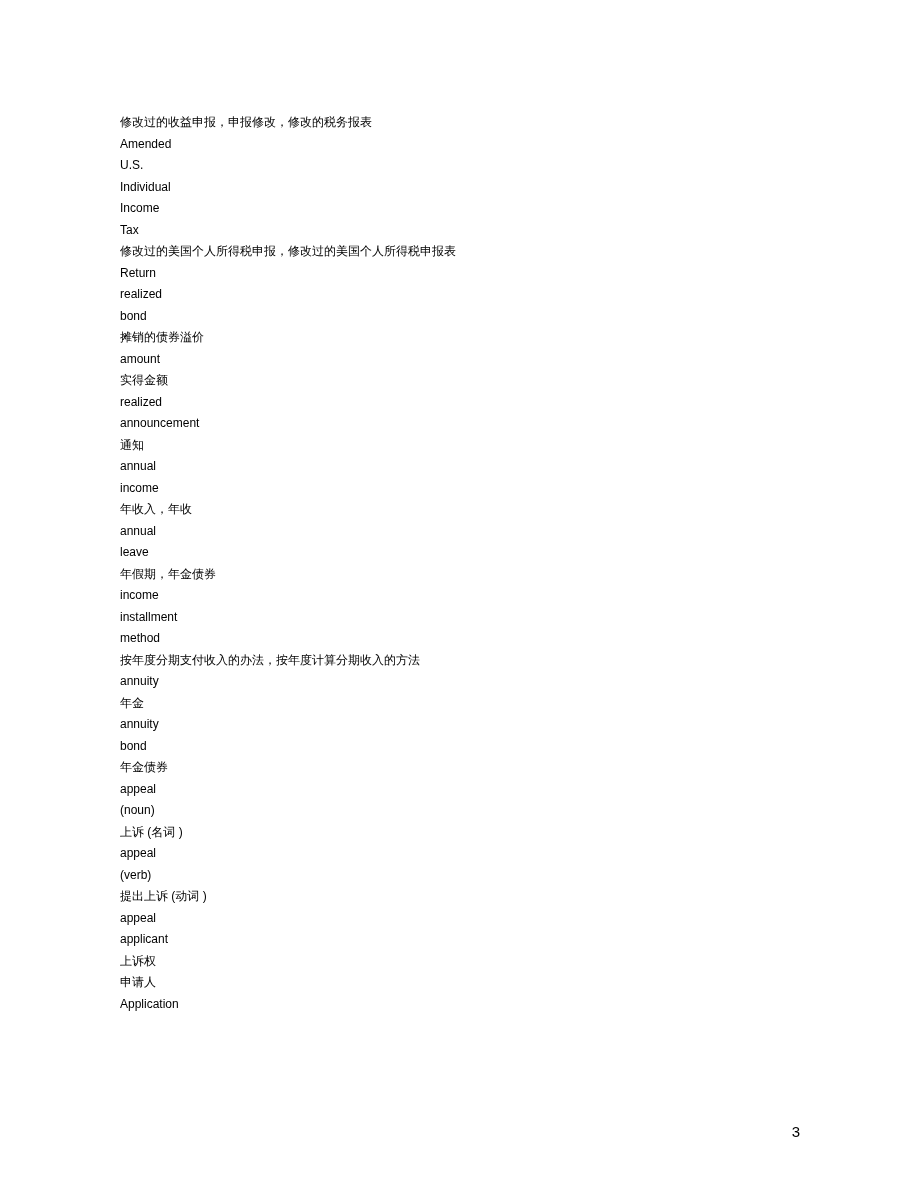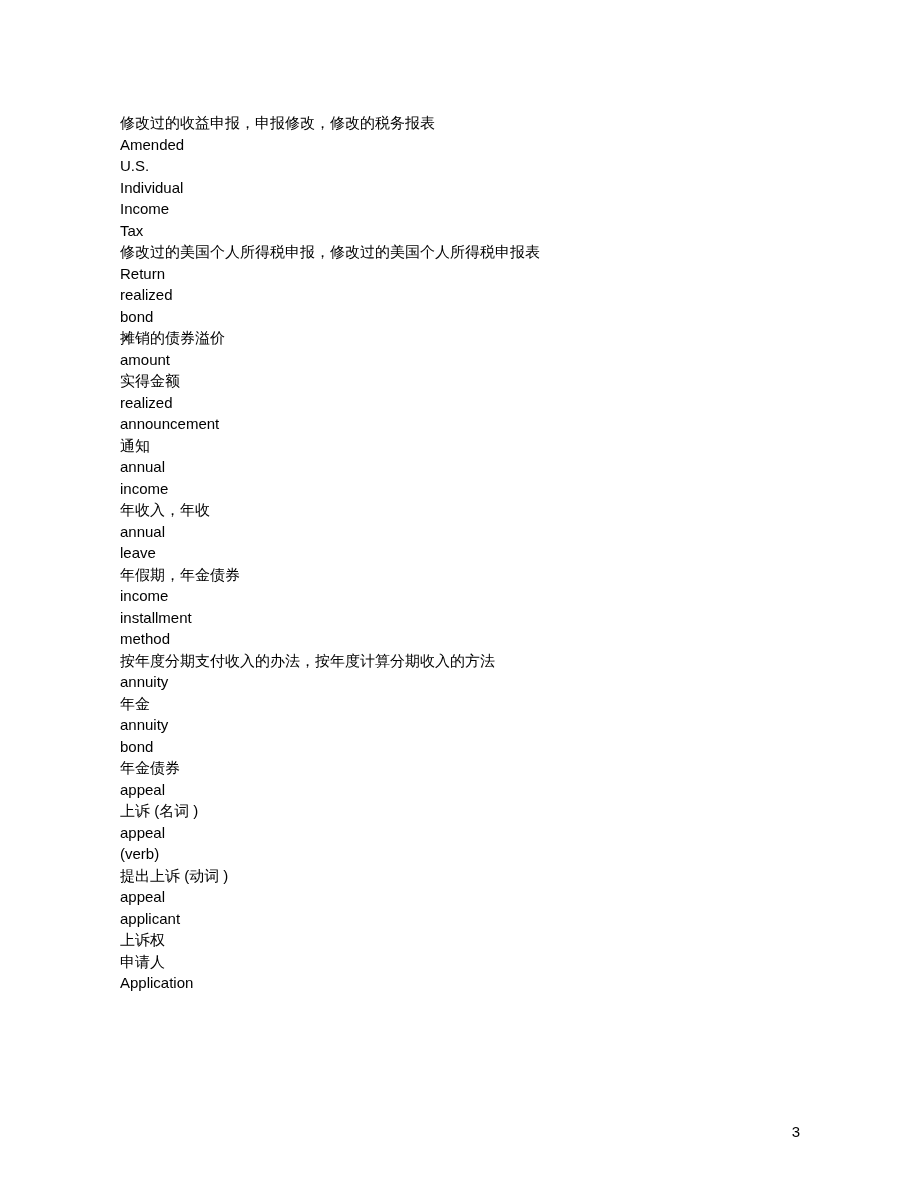--- a/index.html
+++ b/index.html
@@ -6,21 +6,21 @@
     margin: 0;
     padding: 0;
     background: #ffffff;
     font-family: Arial, "Microsoft YaHei", "SimSun", sans-serif;
     width: 920px;
     height: 1192px;
     position: relative;
   }
   .page {
     padding: 112px 120px 0 120px;
-    font-size: 15px;
+    font-size: 12px;
     line-height: 21.5px;
     color: #000000;
   }
   .line {
     display: block;
   }
   .page-number {
     position: absolute;
     bottom: 52px;
     right: 120px;
@@ -58,20 +58,21 @@
       <span class="line">income</span>
       <span class="line">installment</span>
       <span class="line">method</span>
       <span class="line">按年度分期支付收入的办法，按年度计算分期收入的方法</span>
       <span class="line">annuity</span>
       <span class="line">年金</span>
       <span class="line">annuity</span>
       <span class="line">bond</span>
       <span class="line">年金债券</span>
       <span class="line">appeal</span>
+      <span class="line">(noun)</span>
       <span class="line">上诉 (名词 )</span>
       <span class="line">appeal</span>
       <span class="line">(verb)</span>
       <span class="line">提出上诉 (动词 )</span>
       <span class="line">appeal</span>
       <span class="line">applicant</span>
       <span class="line">上诉权</span>
       <span class="line">申请人</span>
       <span class="line">Application</span>
     </div>

